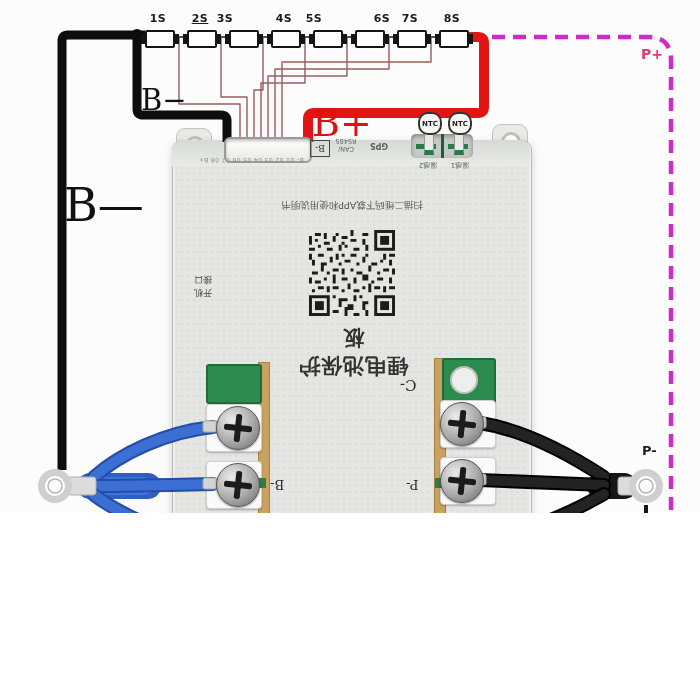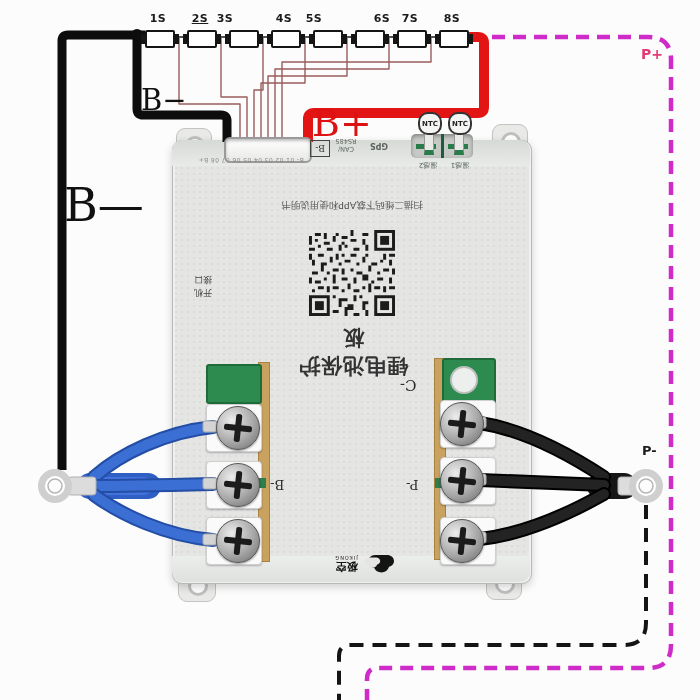--- a/index.html
+++ b/index.html
@@ -1,16 +1,16 @@
 <!DOCTYPE html>
 <html><head>
 <meta charset="utf-8">
 <style>
   html,body{margin:0;padding:0;background:#fff;}
-  #canvas{position:relative;width:700px;height:700px;background:#fcfcfc;overflow:hidden;
+  #canvas{position:relative;width:700px;height:513px;background:#fcfcfc;overflow:hidden;
           font-family:"DejaVu Sans","Liberation Sans",sans-serif;}
   .abs{position:absolute;}
   .r180{transform:rotate(180deg);}
   svg.layer{position:absolute;left:0;top:0;z-index:5;pointer-events:none;}
 
   
   .ear{position:absolute;background:#e9eae8;border:1px solid #c3c4c2;border-radius:9px;z-index:1;}
   .hole{position:absolute;width:14px;height:14px;border-radius:50%;background:#fff;
         border:3px solid #bfc0be;z-index:2;}
   #board{position:absolute;left:172px;top:140px;width:358px;height:442px;z-index:2;

